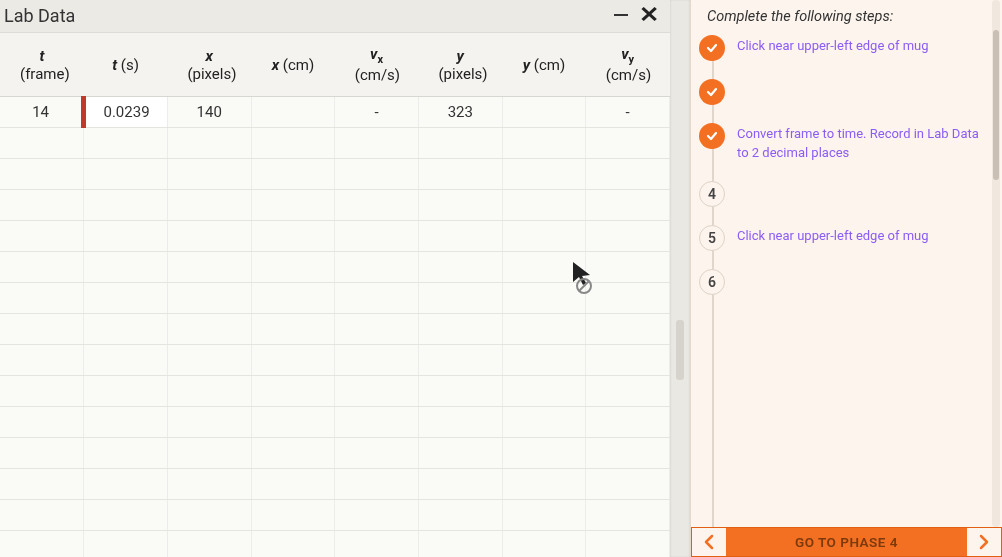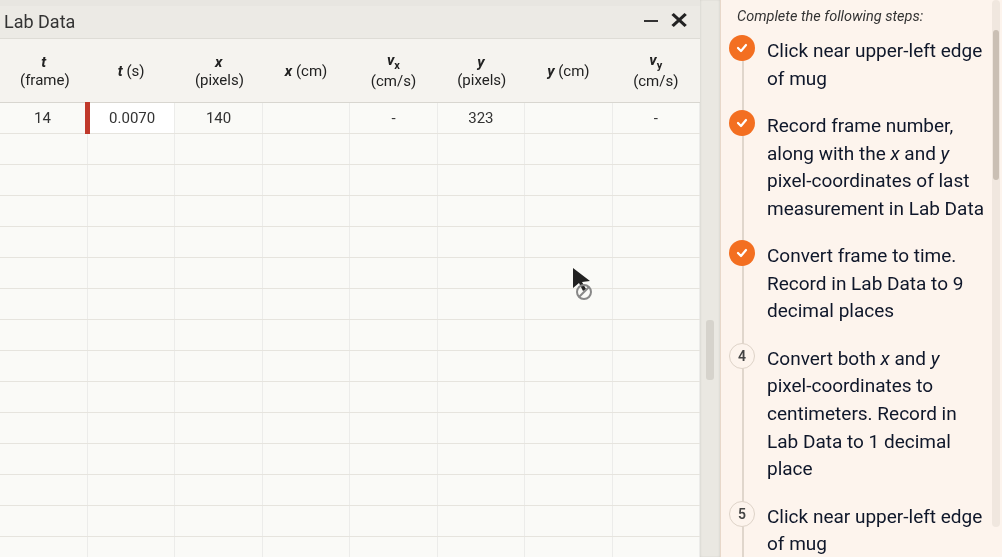--- a/index.html
+++ b/index.html
@@ -10,21 +10,20 @@
       height: 557px;
       overflow: hidden;
       display: flex;
     }
     .left-panel {
       flex: 1;
       background: #14b8a6;
       display: flex;
       flex-direction: column;
       position: relative;
-      margin-top: 6px;
     }
     .window-header {
       display: flex;
       align-items: center;
       justify-content: space-between;
       padding: 4px 12px 6px 4px;
       background: #eceae5;
       border-bottom: 1px solid #dedcd6;
     }
     .window-title {
@@ -105,21 +104,21 @@
     .divider .bar {
       position: absolute;
       left: 6px; right: 6px;
       top: 320px;
       height: 60px;
       background: #d6d3cc;
       border-radius: 3px;
     }
 
     .right-panel {
-      width: 282px;
+      width: 312px;
       background: #fdf4ed;
       position: relative;
       border-left: 1px solid #e8d8ca;
       display: flex;
       flex-direction: column;
     }
     .right-scroll {
       position: absolute;
       right: 2px;
       top: 0;
@@ -178,22 +177,22 @@
     .step-badge.done {
       background: #f36f21;
       color: #fff;
     }
     .step-badge.pending {
       background: #fdf4ed;
       color: #444;
       border: 1px solid #ded3c8;
     }
     .step-text {
-      font-size: 19px;
-      color: #0f172a;
+      font-size: 13px;
+      color: #8b5cf6;
       line-height: 1.45;
       padding-top: 2px;
     }
     .step-text i { font-style: italic; }
     .footer-bar {
       display: flex;
       align-items: stretch;
       height: 30px;
       background: #f36f21;
       border: 1px solid #e25f12;
@@ -238,21 +237,21 @@
             <th><span>x</span> <span class="unit">(cm)</span></th>
             <th><span>v</span><span class="sub">x</span> <span class="unit">(cm/s)</span></th>
             <th><span>y</span> <span class="unit">(pixels)</span></th>
             <th><span>y</span> <span class="unit">(cm)</span></th>
             <th><span>v</span><span class="sub">y</span> <span class="unit">(cm/s)</span></th>
           </tr>
         </thead>
       <tbody id="table-body">
           <tr>
             <td>14</td>
-            <td class="active-cell">0.0070</td>
+            <td class="active-cell">0.0239</td>
             <td>140</td>
             <td></td>
             <td>-</td>
             <td>323</td>
             <td></td>
             <td>-</td>
           </tr>
           <tr>
             <td></td>
             <td></td>
@@ -419,33 +418,31 @@
           </svg>
         </div>
         <div class="step-text">Click near upper-left edge of mug</div>
       </div>
       <div class="step">
         <div class="step-badge done">
           <svg width="14" height="14" viewBox="0 0 14 14">
             <path d="M3 7 L6 10 L11 4" stroke="#fff" stroke-width="2.2" fill="none" stroke-linecap="round" stroke-linejoin="round"></path>
           </svg>
         </div>
-        <div class="step-text">Record frame number, along with the <i>x</i> and <i>y</i> pixel-coordinates of last measurement in Lab Data</div>
       </div>
       <div class="step">
         <div class="step-badge done">
           <svg width="14" height="14" viewBox="0 0 14 14">
             <path d="M3 7 L6 10 L11 4" stroke="#fff" stroke-width="2.2" fill="none" stroke-linecap="round" stroke-linejoin="round"></path>
           </svg>
         </div>
-        <div class="step-text">Convert frame to time. Record in Lab Data to 9 decimal places</div>
+        <div class="step-text">Convert frame to time. Record in Lab Data to 2 decimal places</div>
       </div>
       <div class="step">
         <div class="step-badge pending">4</div>
-        <div class="step-text">Convert both <i>x</i> and <i>y</i> pixel-coordinates to centimeters. Record in Lab Data to 1 decimal place</div>
       </div>
       <div class="step">
         <div class="step-badge pending">5</div>
         <div class="step-text">Click near upper-left edge of mug</div>
       </div>
       <div class="step">
         <div class="step-badge pending">6</div>
       </div>
     </div>
   <div class="footer-bar">

